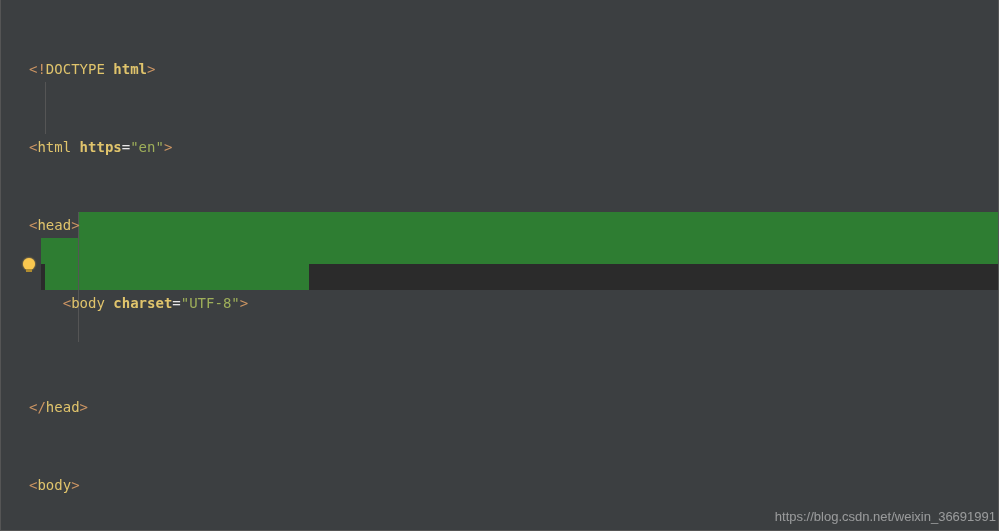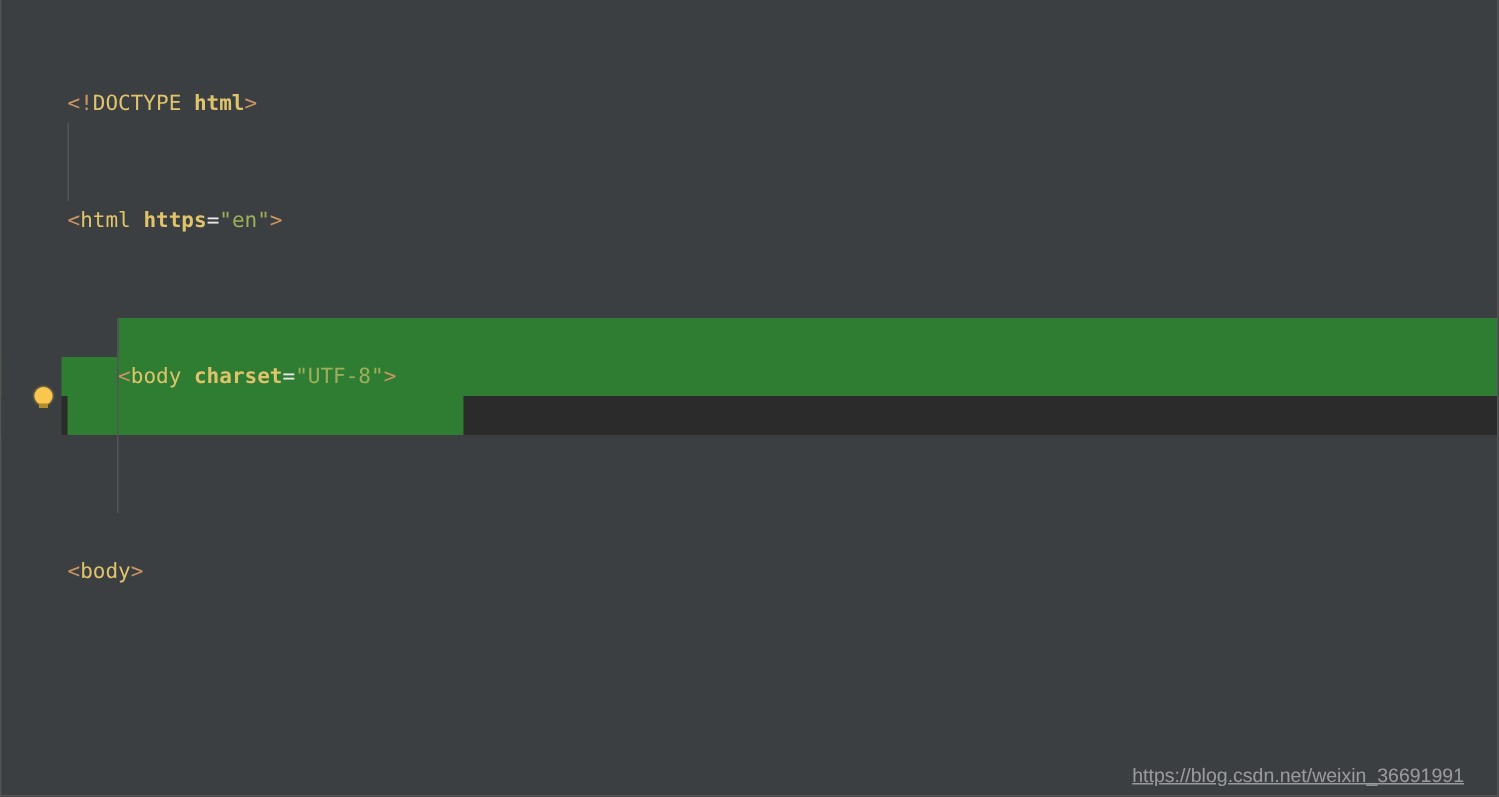--- a/index.html
+++ b/index.html
@@ -37,45 +37,44 @@
     left:3px; top:11px;
     width:6px; height:3px;
     background:#b08c2f;
   }
   .code {
     position: absolute;
     left: 0; top: 4px; right: 0;
     white-space: pre;
     line-height: 26px;
   }
-  .line { padding-left: 44px; height: 26px; position: relative; }
+  .line { padding-left: 28px; height: 26px; position: relative; }
   .hl-green { position: absolute; height: 26px; background: #2e7d32; z-index: 0; }
   .hl-dark  { position: absolute; height: 26px; background: #2b2b2b; z-index: 0; }
   .guide {
     position: absolute;
     width: 1px;
     background: #555;
   }
   .txt { position: relative; z-index: 1; }
 
   .p  { color: #cc9563; }   
   .t  { color: #e0c46c; }   
   .at { color: #e0c46c; font-weight: bold; } 
   .s  { color: #9eaf5a; }   
   .grey { color: #bfbfbf; }
   .pale { color: #e8e7e7; }
 
   .watermark {
     position: absolute;
-    right: 22px;
+    right: 2px;
     bottom: 6px;
     color: rgba(230,230,230,0.55);
     font-family: Arial, sans-serif;
     font-size: 13px;
-    text-decoration: underline;
   }
 </style>
 </head>
 <body>
 
 <div class="hl-green" style="top:212px; left:78px; right:0;"></div>
 <div class="hl-green" style="top:238px; left:0; right:0;"></div>
 <div class="hl-dark" style="top:264px; left:0; right:0;"></div>
 <div class="hl-green" style="top:264px; left:44px; width:264px;"></div>
 
@@ -85,24 +84,26 @@
 <div class="gutter">
   <div class="bulb"></div>
 </div>
 
 <div class="code">
 
 <div class="line"><span class="txt"><span class="p">&lt;!</span><span class="t">DOCTYPE </span><span class="at">html</span><span class="p">&gt;</span></span></div>
 
 <div class="line"><span class="txt"><span class="p">&lt;</span><span class="t">html </span><span class="at">https</span><span class="pale">=</span><span class="s">"en"</span><span class="p">&gt;</span></span></div>
 
+<div class="line"><span class="txt"><span class="p">&lt;</span><span class="t">head</span><span class="p">&gt;</span></span></div>
 
 <div class="line"><span class="txt"><span>    </span><span class="p">&lt;</span><span class="t">body </span><span class="at">charset</span><span class="pale">=</span><span class="s">"UTF-8"</span><span class="p">&gt;</span></span></div>
 
 
+<div class="line"><span class="txt"><span class="p">&lt;/</span><span class="t">head</span><span class="p">&gt;</span></span></div>
 
 <div class="line"><span class="txt"><span class="p">&lt;</span><span class="t">body</span><span class="p">&gt;</span></span></div>
 
 
 
 
 
 
 
 

